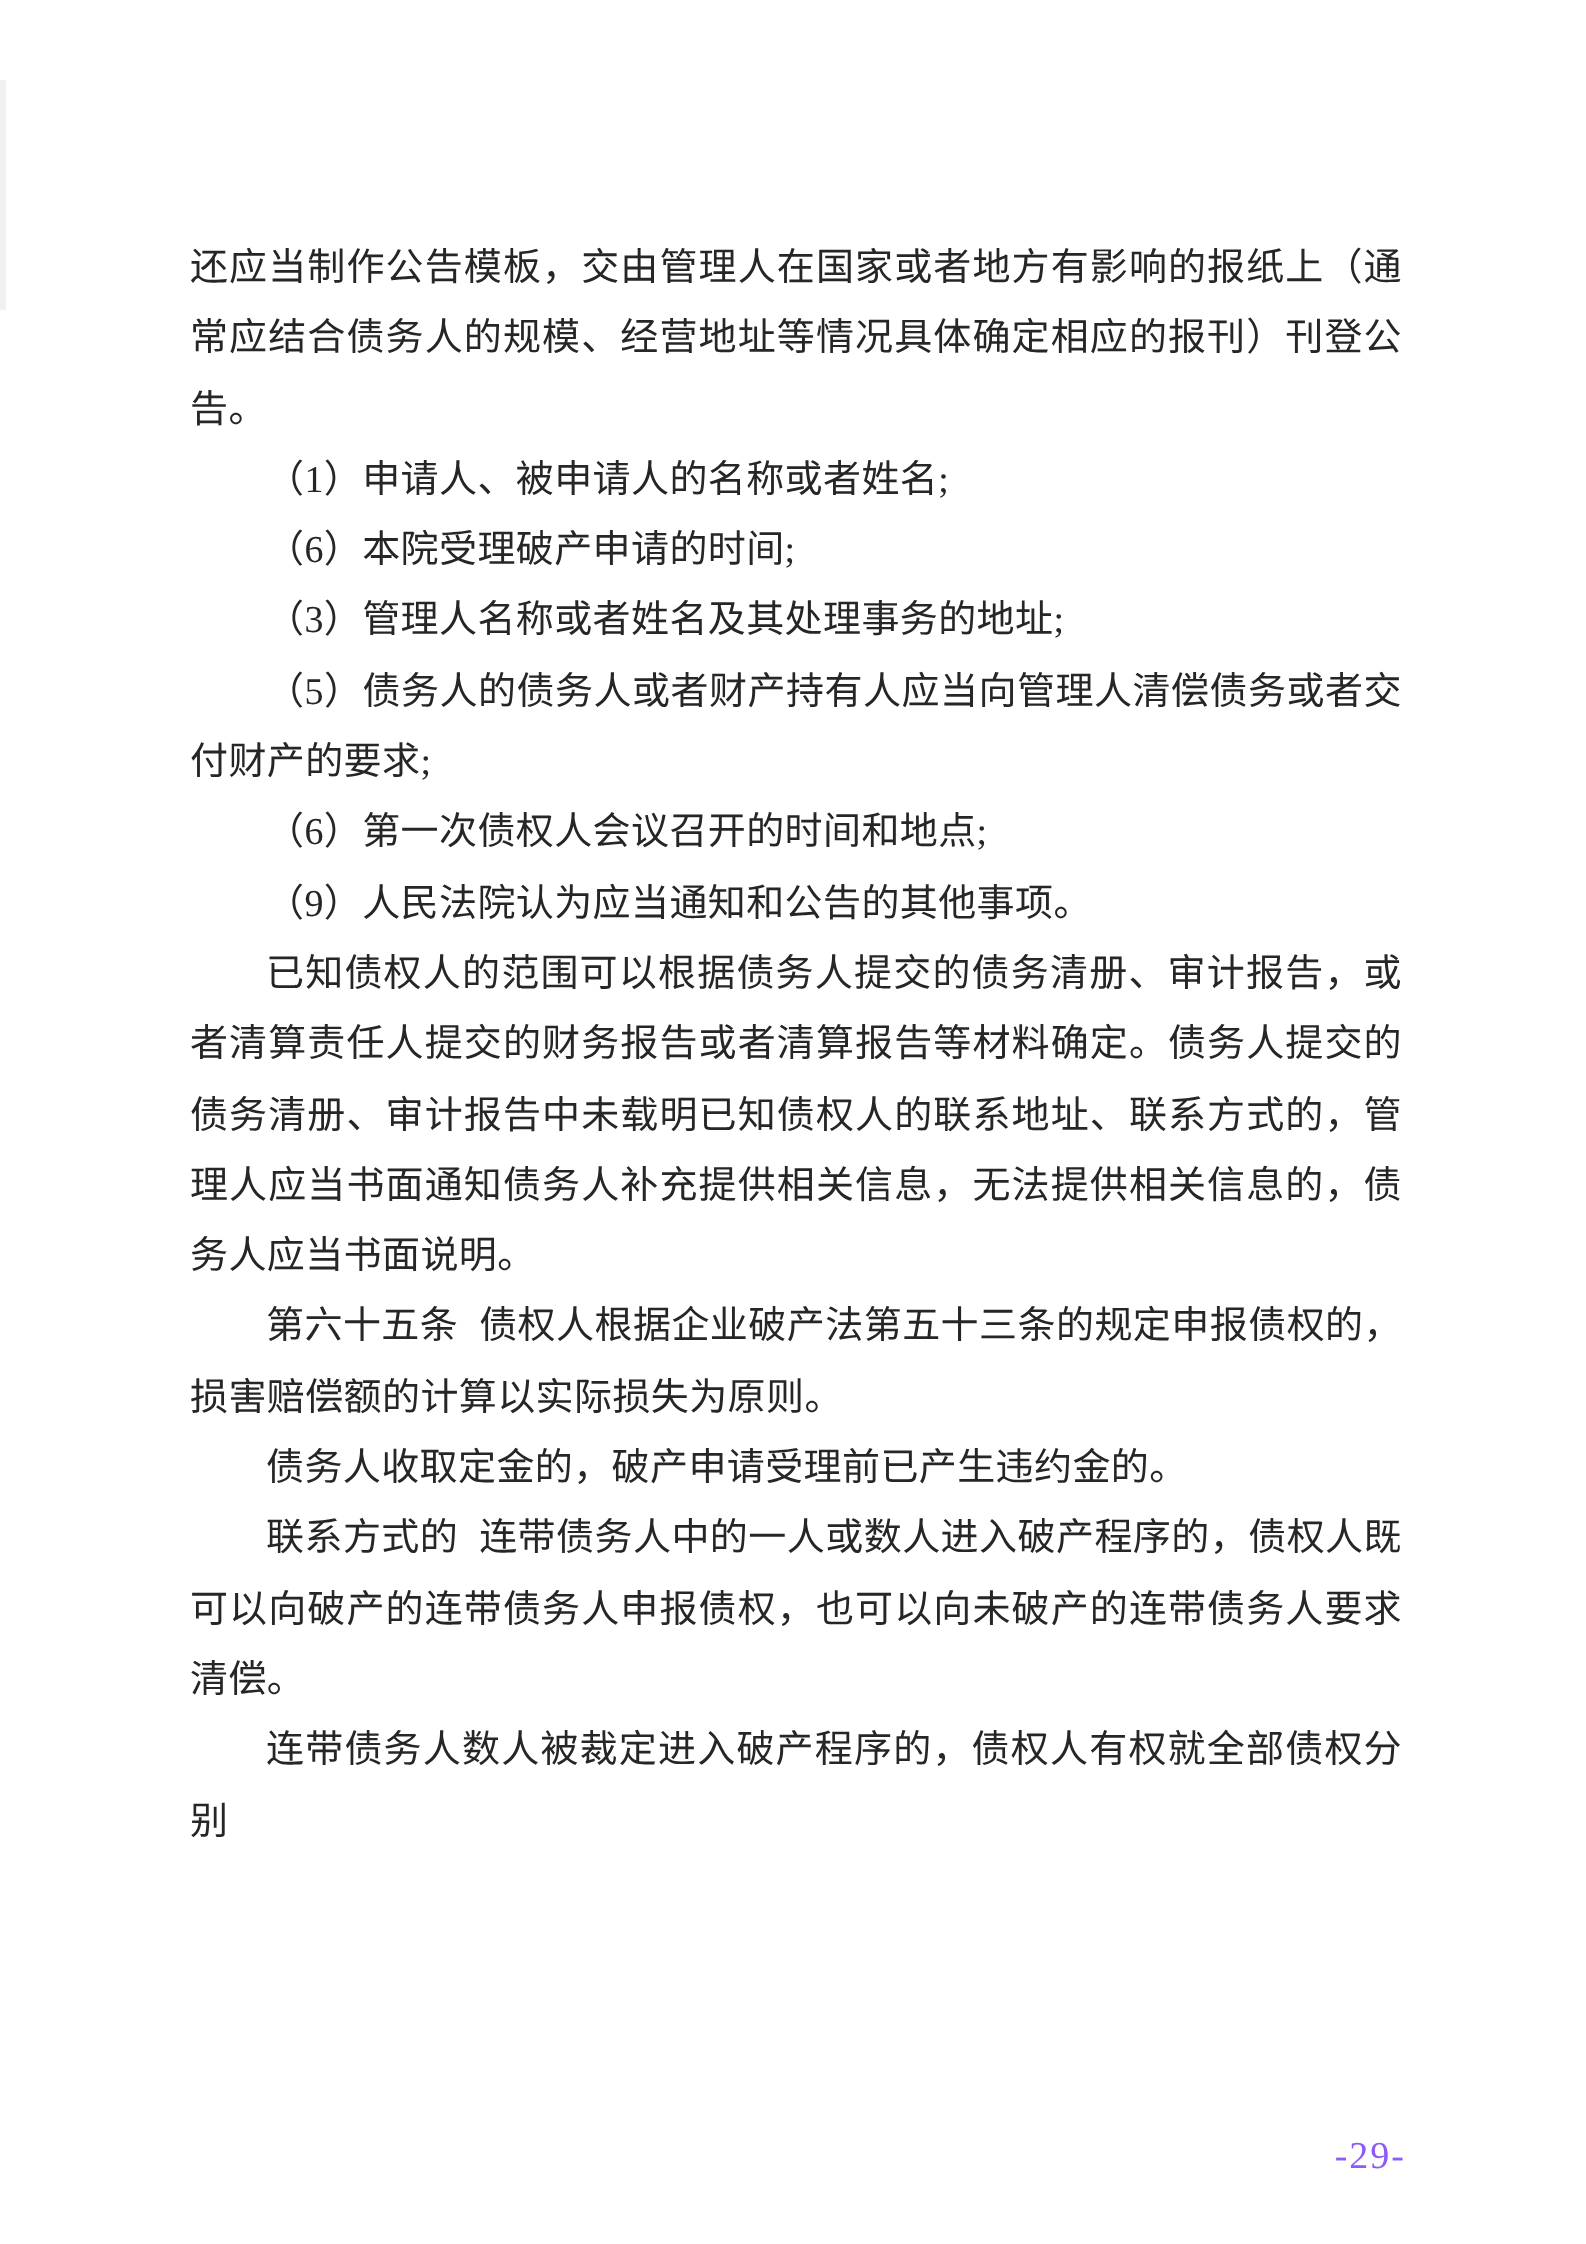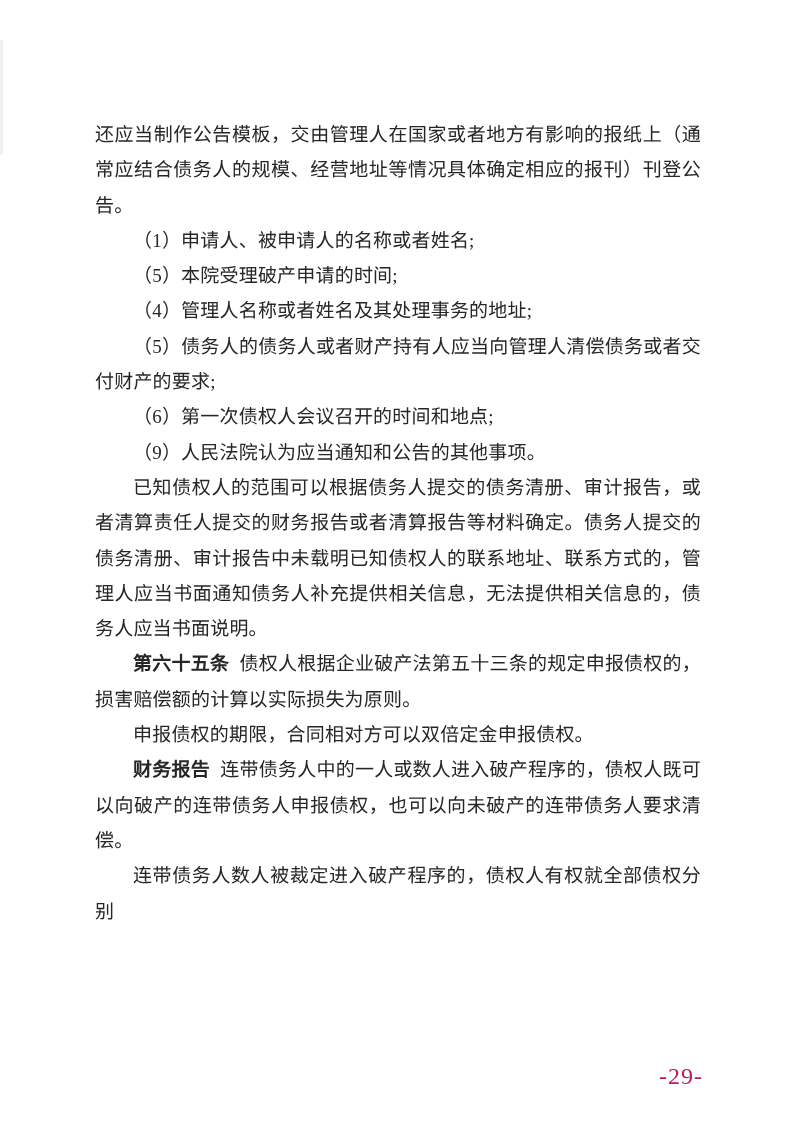--- a/index.html
+++ b/index.html
@@ -38,60 +38,60 @@
   }
   .para {
     margin: 0;
     padding: 0;
     text-indent: 0;
   }
   .para.indent {
     text-indent: 2em;
   }
   .article-no {
-    font-weight: bold;
+    font-weight: normal;
     margin-right: 0.55em;
   }
   .page-number {
     position: absolute;
     right: 90px;
     bottom: 32px;
-    font-size: 24px;
-    color: #be185d;
+    font-size: 19px;
+    color: #8b5cf6;
     letter-spacing: 1px;
   }
 </style>
 </head>
 <body>
 
 <div class="page">
   <div class="scan-edge"></div>
   <main class="content" id="paragraph-container">
   <p class="para"><span class="para-text">还应当制作公告模板，交由管理人在国家或者地方有影响的报纸上（通常应结合债务人的规模、经营地址等情况具体确定相应的报刊）刊登公告。</span></p>
 
 
   <p class="para indent"><span class="para-text">（1）申请人、被申请人的名称或者姓名;</span></p>
 
-  <p class="para indent"><span class="para-text">（5）本院受理破产申请的时间;</span></p>
+  <p class="para indent"><span class="para-text">（6）本院受理破产申请的时间;</span></p>
 
 
-  <p class="para indent"><span class="para-text">（4）管理人名称或者姓名及其处理事务的地址;</span></p>
+  <p class="para indent"><span class="para-text">（3）管理人名称或者姓名及其处理事务的地址;</span></p>
 
   <p class="para indent"><span class="para-text">（5）债务人的债务人或者财产持有人应当向管理人清偿债务或者交付财产的要求;</span></p>
 
   <p class="para indent"><span class="para-text">（6）第一次债权人会议召开的时间和地点;</span></p>
 
   <p class="para indent"><span class="para-text">（9）人民法院认为应当通知和公告的其他事项。</span></p>
 
   <p class="para indent"><span class="para-text">已知债权人的范围可以根据债务人提交的债务清册、审计报告，或者清算责任人提交的财务报告或者清算报告等材料确定。债务人提交的债务清册、审计报告中未载明已知债权人的联系地址、联系方式的，管理人应当书面通知债务人补充提供相关信息，无法提供相关信息的，债务人应当书面说明。</span></p>
 
 
   <p class="para indent"><b class="article-no">第六十五条</b><span class="para-text">债权人根据企业破产法第五十三条的规定申报债权的，损害赔偿额的计算以实际损失为原则。</span></p>
 
 
-  <p class="para indent"><span class="para-text">申报债权的期限，合同相对方可以双倍定金申报债权。</span></p>
+  <p class="para indent"><span class="para-text">债务人收取定金的，破产申请受理前已产生违约金的。</span></p>
 
-  <p class="para indent"><b class="article-no">财务报告</b><span class="para-text">连带债务人中的一人或数人进入破产程序的，债权人既可以向破产的连带债务人申报债权，也可以向未破产的连带债务人要求清偿。</span></p>
+  <p class="para indent"><b class="article-no">联系方式的</b><span class="para-text">连带债务人中的一人或数人进入破产程序的，债权人既可以向破产的连带债务人申报债权，也可以向未破产的连带债务人要求清偿。</span></p>
 
   <p class="para indent"><span class="para-text">连带债务人数人被裁定进入破产程序的，债权人有权就全部债权分别</span></p>
 </main>
   <div class="page-number">-29-</div>
 </div>
 
 </body></html>

